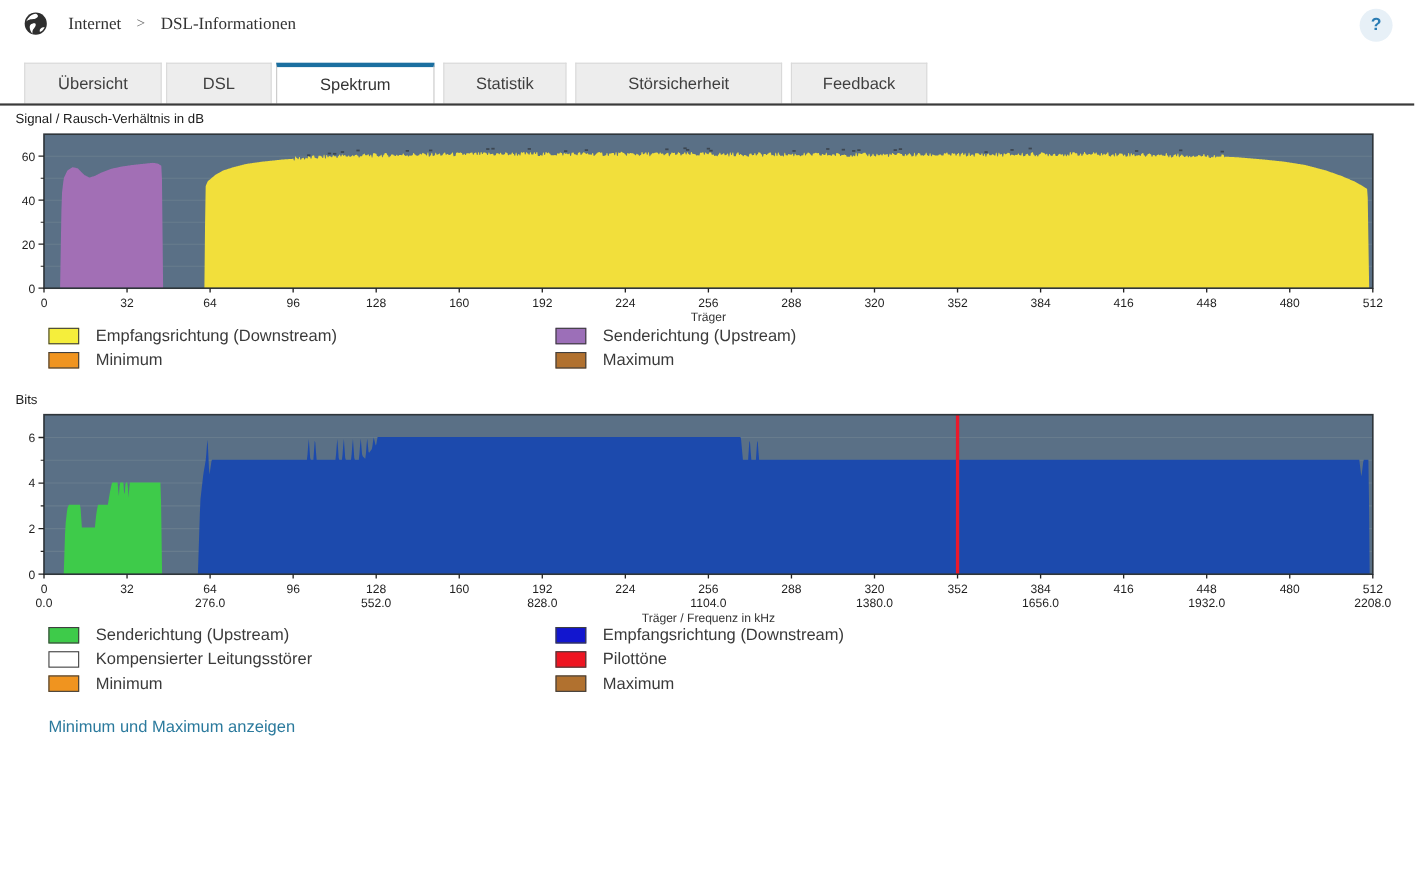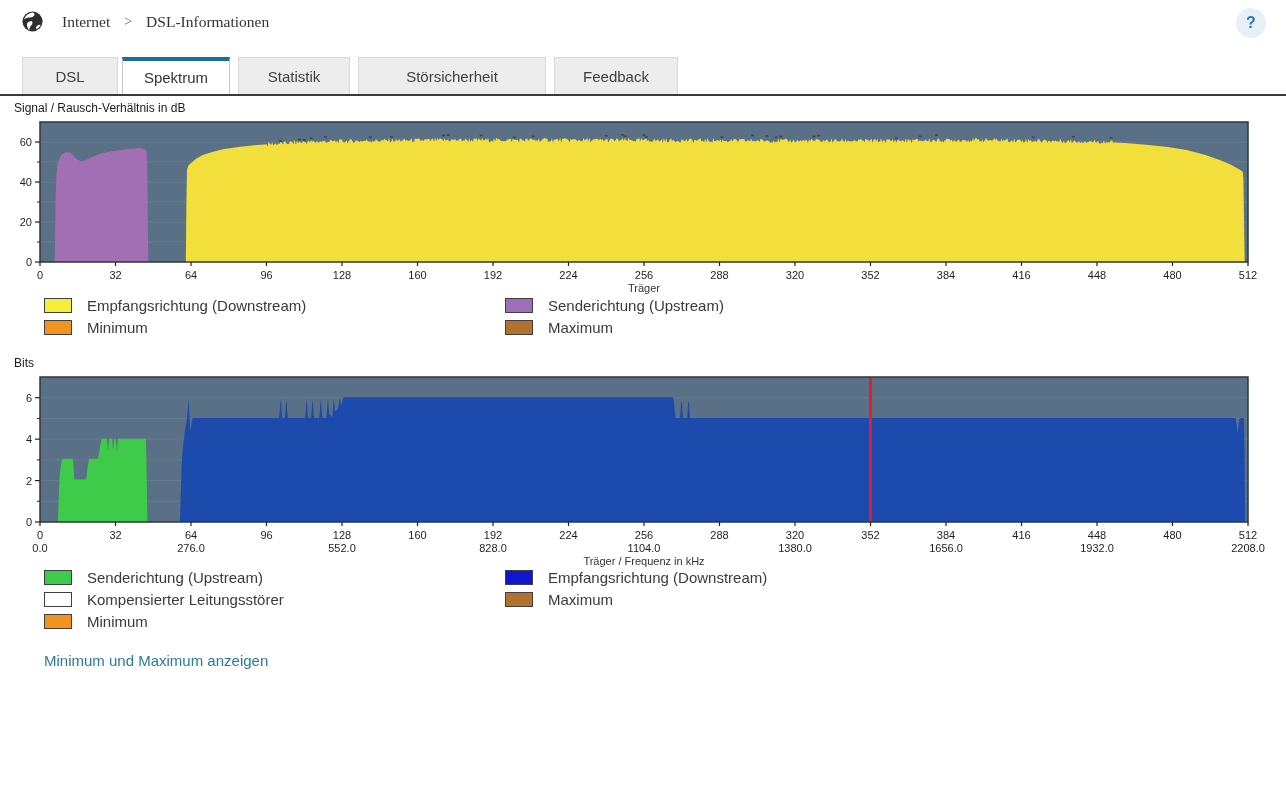--- a/index.html
+++ b/index.html
@@ -11,21 +11,21 @@
   .crumb .sep{color:#666;font-size:14px;}
   .crumb .sect{cursor:pointer;}
   .help{position:absolute;right:20px;top:8px;width:30px;height:30px;border-radius:50%;
         background:#e7f0f7;color:#2a7cb4;font-size:16px;font-weight:bold;border:none;
         display:flex;align-items:center;justify-content:center;cursor:pointer;}
   
   .tabbar{position:absolute;left:22px;top:57px;display:flex;}
   .tab{box-sizing:border-box;height:37px;background:#ededed;border:1px solid #d9d9d9;border-bottom:none;
        font-size:15px;color:#3f3f3f;display:flex;align-items:center;justify-content:center;cursor:pointer;}
   .tab.active{background:#fff;border:1px solid #c8c8c8;border-bottom:none;border-top:4px solid #1b6fa0;color:#333;}
-  .t0{width:125px;margin-right:4px;} .t1{width:96px;margin-right:4px;} .t2{width:108px;margin-right:8px;}
+  .t0{width:125px;margin-right:4px;} .t1{width:96px;margin-right:4px;} .t2{width:144px;margin-right:8px;}
   .t3{width:112px;margin-right:8px;} .t4{width:188px;margin-right:8px;} .t5{width:124px;}
   .tabline{position:absolute;left:0;top:94px;width:1286px;height:2px;background:#3a3a3a;}
   
   .ctitle{position:absolute;left:14px;font-size:12px;color:#1a1a1a;}
   .ct0{top:101px;} .ct1{top:356px;}
   .chartbox{position:absolute;left:0;width:1286px;}
   .cb0{top:117px;height:180px;} .cb1{top:372px;height:200px;}
   svg text{font-family:"Liberation Sans",sans-serif;}
   
   .legend{position:absolute;}
@@ -49,20 +49,21 @@
     <path d="M16 20 C15 17.5 17 15.5 20.5 15.5 C19.5 17.7 18 19.3 16 20 Z" fill="#ffffff"></path>
   </svg>
   <nav class="crumb">
     <span class="sect">Internet</span>
     <span class="sep">&gt;</span>
     <span>DSL-Informationen</span>
   </nav>
   <button class="help">?</button>
 
   <div class="tabbar">
+    <div class="tab t0">Übersicht</div>
     <div class="tab t1">DSL</div>
     <div class="tab t2 active">Spektrum</div>
     <div class="tab t3">Statistik</div>
     <div class="tab t4">Störsicherheit</div>
     <div class="tab t5">Feedback</div>
   </div>
   <div class="tabline"></div>
 
   <div class="ctitle ct0">Signal / Rausch-Verhältnis in dB</div>
   <div class="chartbox cb0">
@@ -265,20 +266,24 @@
         <span class="sw" style="background: rgb(240, 148, 31);"></span>
         <span class="lt">Minimum</span>
       </div>
     </div>
     <div class="lcol lc2">
       <div class="li">
         <span class="sw" style="background: rgb(18, 22, 207);"></span>
         <span class="lt">Empfangsrichtung (Downstream)</span>
       </div>
       <div class="li">
+        <span class="sw" style="background: rgb(238, 20, 33);"></span>
+        <span class="lt">Pilottöne</span>
+      </div>
+      <div class="li">
         <span class="sw" style="background: rgb(177, 113, 47);"></span>
         <span class="lt">Maximum</span>
       </div>
     </div>
   </div>
 
   <a class="minmax">Minimum und Maximum anzeigen</a>
 </div>
 
 </body></html>

